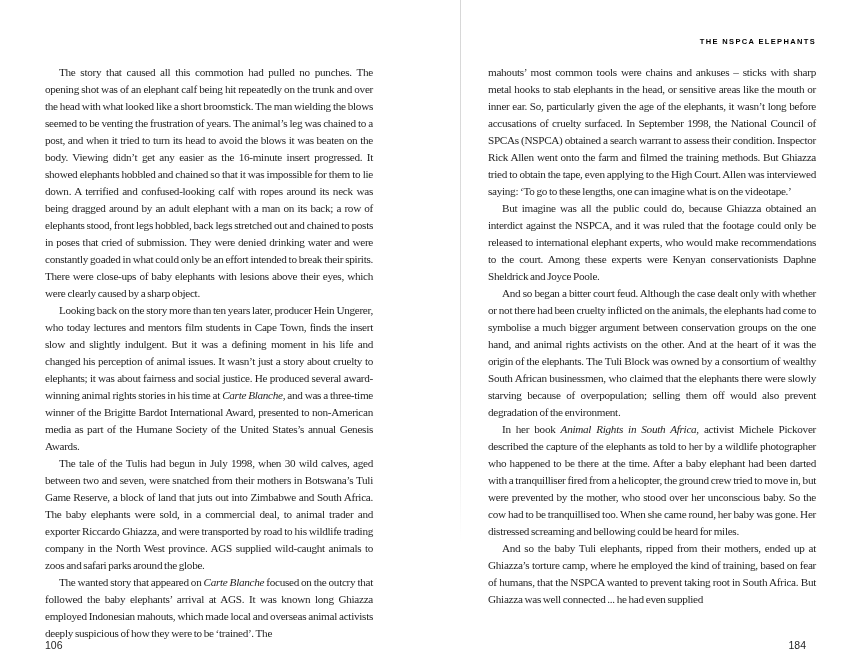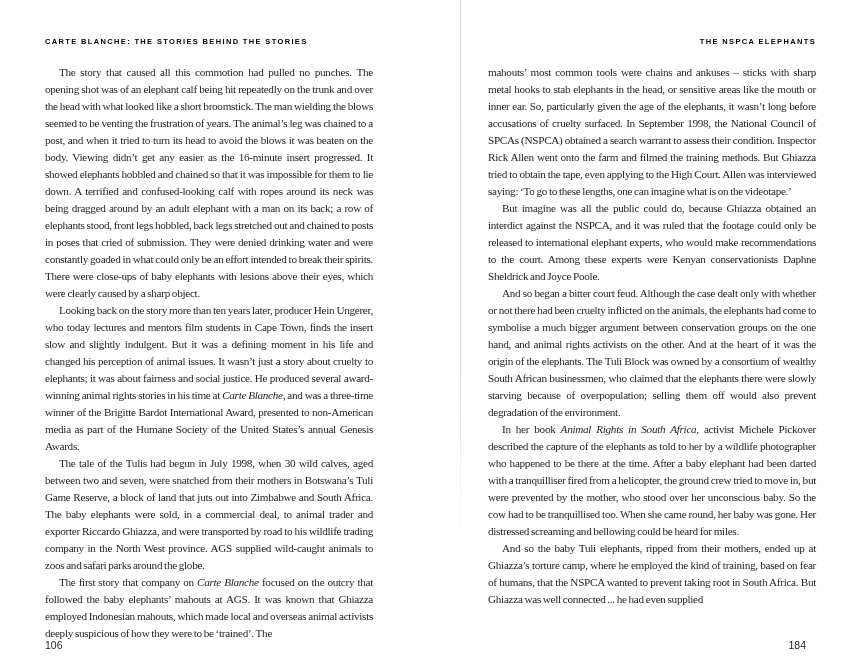--- a/index.html
+++ b/index.html
@@ -44,26 +44,25 @@
   }
   .page.left  .page-number { left: 0; }
   .page.right .page-number { right: 10px; }
 </style>
 </head>
 <body>
 
 <div class="gutter"></div>
 
 <section class="page left">
-  <header class="running-head">CARTE BLANCHE: THE STORIES BEHIND THE STORIES</header>
   <div class="body-text">
       <p class="indent"><span>The story that caused all this commotion had pulled no punches. The opening shot was of an elephant calf being hit repeatedly on the trunk and over the head with what looked like a short broomstick. The man wielding the blows seemed to be venting the frustration of years. The animal’s leg was chained to a post, and when it tried to turn its head to avoid the blows it was beaten on the body. Viewing didn’t get any easier as the 16-minute insert progressed. It showed elephants hobbled and chained so that it was impossible for them to lie down. A terrified and confused-looking calf with ropes around its neck was being dragged around by an adult elephant with a man on its back; a row of elephants stood, front legs hobbled, back legs stretched out and chained to posts in poses that cried of submission. They were denied drinking water and were constantly goaded in what could only be an effort intended to break their spirits. There were close-ups of baby elephants with lesions above their eyes, which were clearly caused by a sharp object.</span></p>
       <p class="indent"><span>Looking back on the story more than ten years later, producer Hein Ungerer, who today lectures and mentors film students in Cape Town, finds the insert slow and slightly indulgent. But it was a defining moment in his life and changed his perception of animal issues. It wasn’t just a story about cruelty to elephants; it was about fairness and social justice. He produced several award-winning animal rights stories in his time at </span><i>Carte Blanche</i><span>, and was a three-time winner of the Brigitte Bardot International Award, presented to non-American media as part of the Humane Society of the United States’s annual Genesis Awards.</span></p>
       <p class="indent"><span>The tale of the Tulis had begun in July 1998, when 30 wild calves, aged between two and seven, were snatched from their mothers in Botswana’s Tuli Game Reserve, a block of land that juts out into Zimbabwe and South Africa. The baby elephants were sold, in a commercial deal, to animal trader and exporter Riccardo Ghiazza, and were transported by road to his wildlife trading company in the North West province. AGS supplied wild-caught animals to zoos and safari parks around the globe.</span></p>
-      <p class="indent"><span>The first story that company on </span><i>Carte Blanche</i><span> focused on the outcry that followed the baby elephants’ mahouts at AGS. It was known that Ghiazza employed Indonesian mahouts, which made local and overseas animal activists deeply suspicious of how they were to be ‘trained’. The</span></p>
+      <p class="indent"><span>The wanted story that appeared on </span><i>Carte Blanche</i><span> focused on the outcry that followed the baby elephants’ arrival at AGS. It was known long Ghiazza employed Indonesian mahouts, which made local and overseas animal activists deeply suspicious of how they were to be ‘trained’. The</span></p>
     </div>
   <div class="page-number">106</div>
 </section>
 
 <section class="page right">
   <header class="running-head">THE NSPCA ELEPHANTS</header>
   <div class="body-text">
       <p><span>mahouts’ most common tools were chains and ankuses – sticks with sharp metal hooks to stab elephants in the head, or sensitive areas like the mouth or inner ear. So, particularly given the age of the elephants, it wasn’t long before accusations of cruelty surfaced. In September 1998, the National Council of SPCAs (NSPCA) obtained a search warrant to assess their condition. Inspector Rick Allen went onto the farm and filmed the training methods. But Ghiazza tried to obtain the tape, even applying to the High Court. Allen was interviewed saying: ‘To go to these lengths, one can imagine what is on the videotape.’</span></p>
       <p class="indent"><span>But imagine was all the public could do, because Ghiazza obtained an interdict against the NSPCA, and it was ruled that the footage could only be released to international elephant experts, who would make recommendations to the court. Among these experts were Kenyan conservationists Daphne Sheldrick and Joyce Poole.</span></p>
       <p class="indent"><span>And so began a bitter court feud. Although the case dealt only with whether or not there had been cruelty inflicted on the animals, the elephants had come to symbolise a much bigger argument between conservation groups on the one hand, and animal rights activists on the other. And at the heart of it was the origin of the elephants. The Tuli Block was owned by a consortium of wealthy South African businessmen, who claimed that the elephants there were slowly starving because of overpopulation; selling them off would also prevent degradation of the environment.</span></p>

